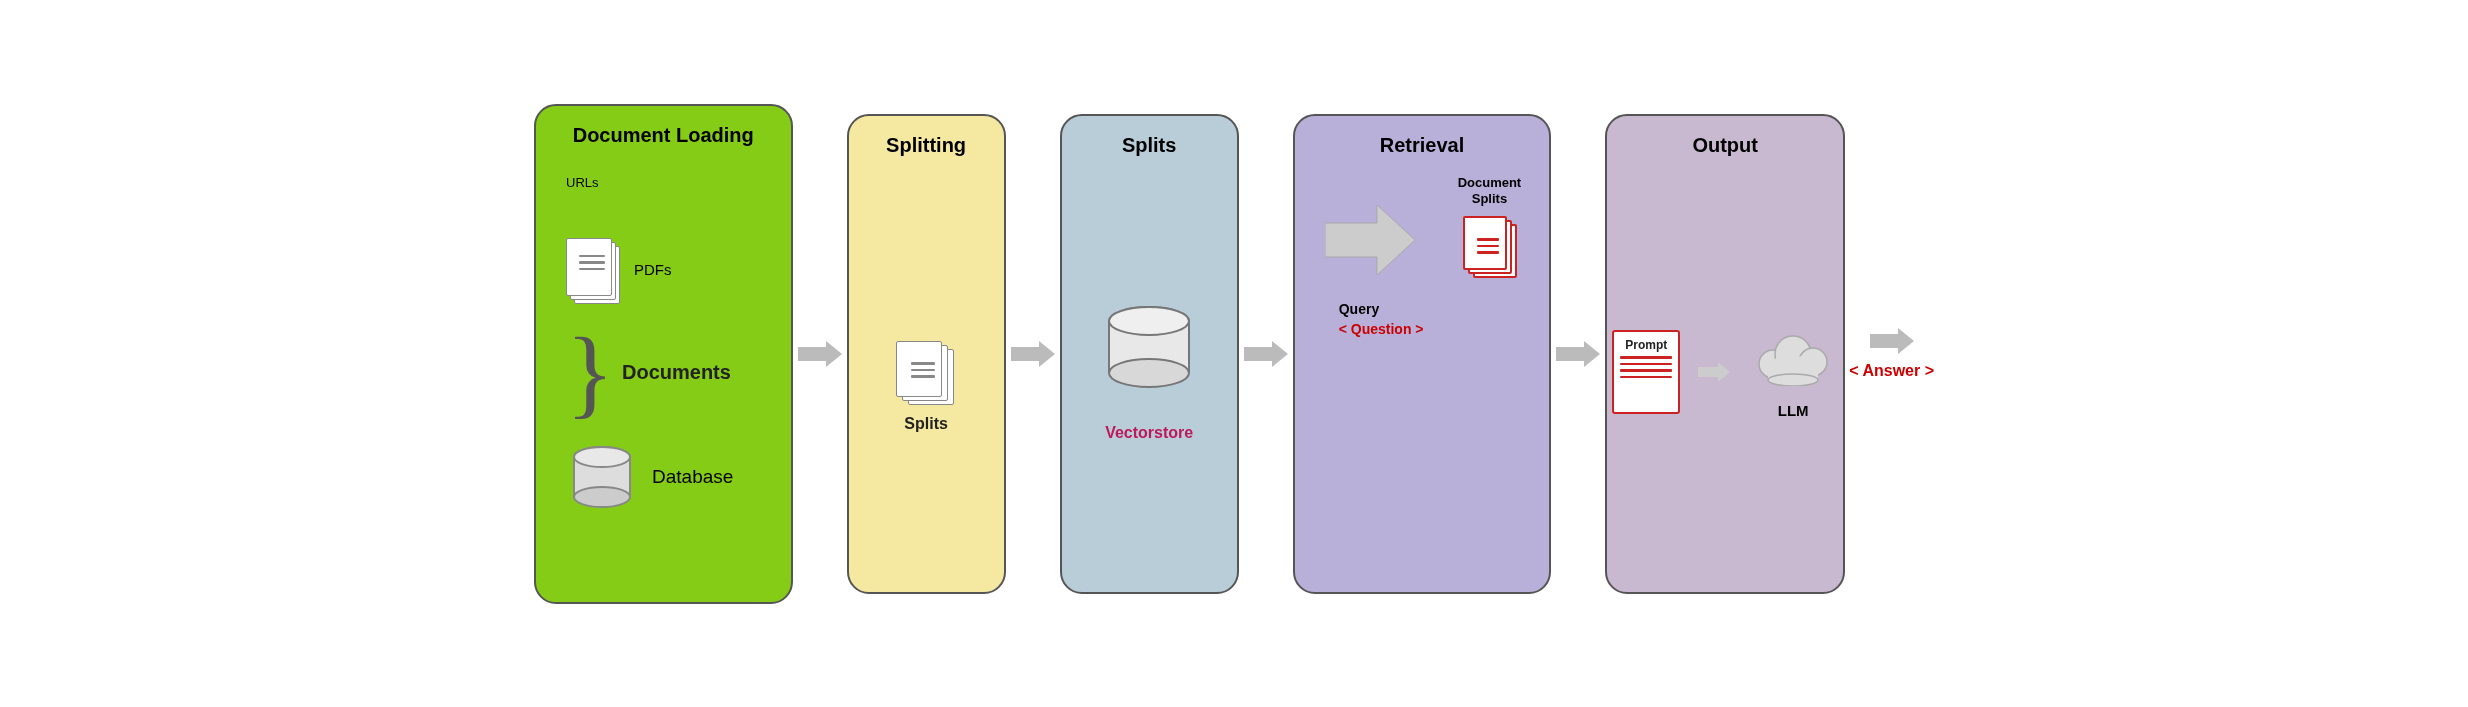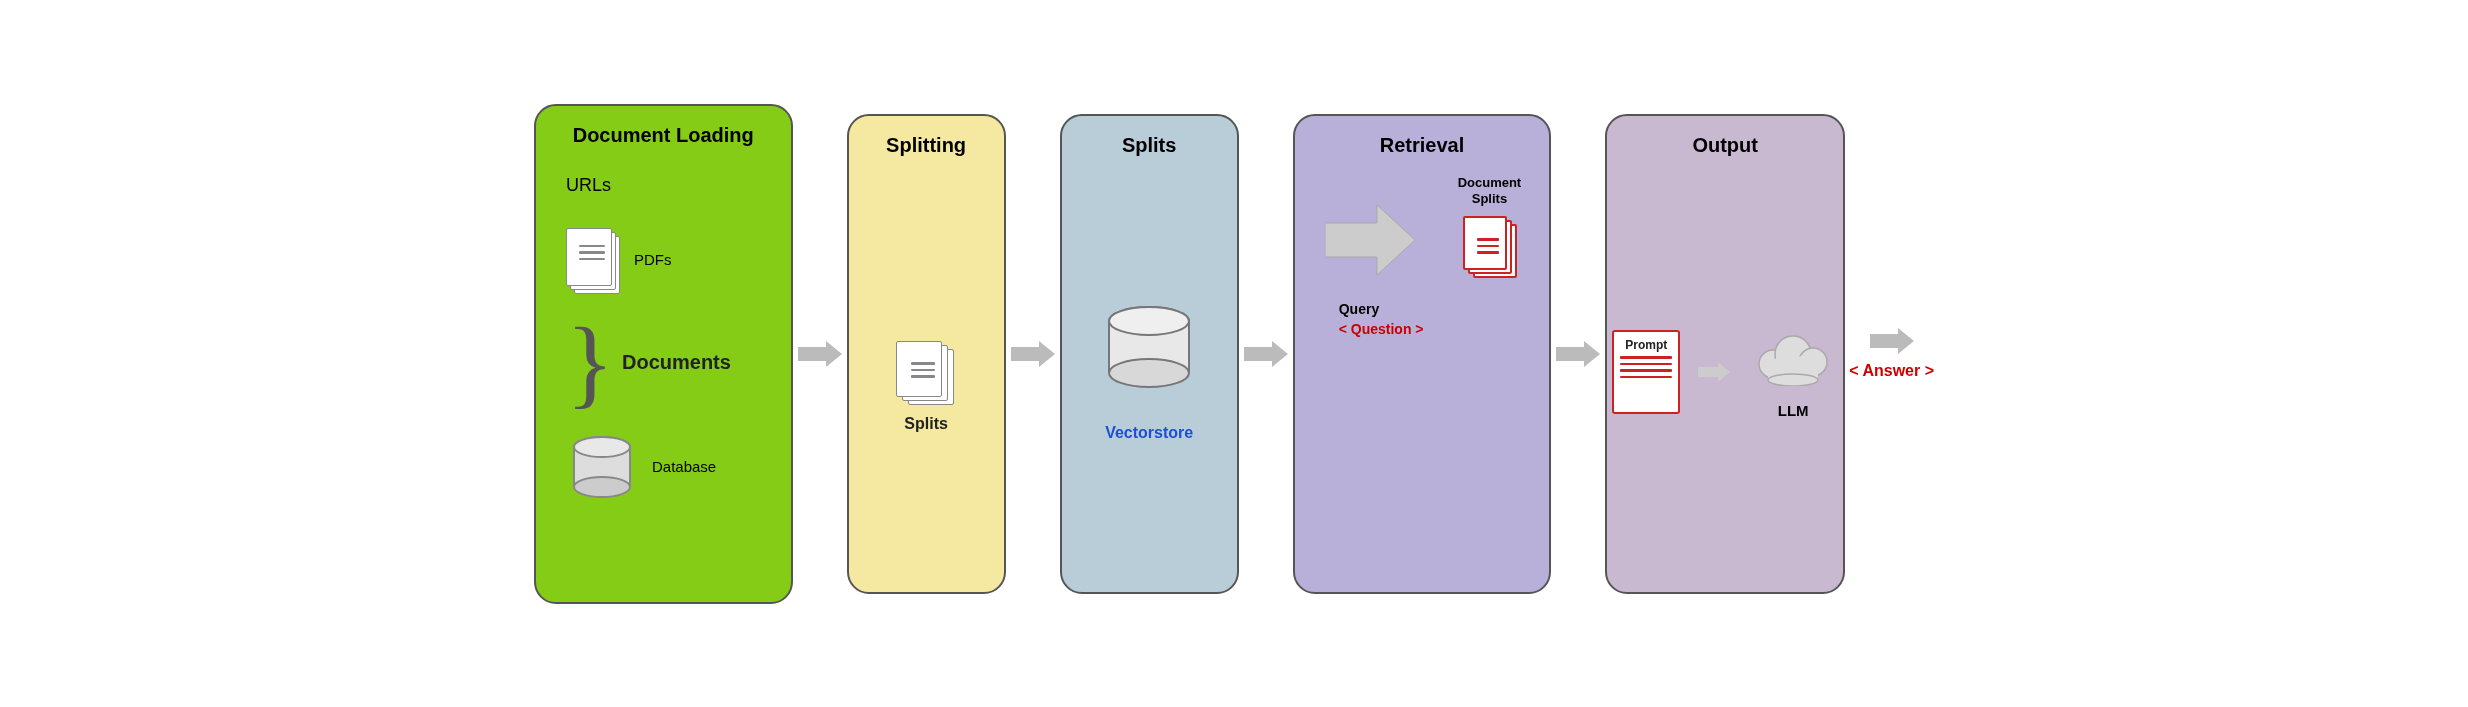--- a/index.html
+++ b/index.html
@@ -172,21 +172,21 @@
       font-size: 16px;
       font-weight: bold;
       color: #222;
       margin-top: 16px;
     }
 
     
     .vectorstore-label {
       font-size: 16px;
       font-weight: bold;
-      color: #1d4ed8;
+      color: #be185d;
       margin-top: 31px;
     }
 
     
     .red-doc-stack {
       position: relative;
       width: 52px;
       height: 60px;
     }
     .red-page {
@@ -243,23 +243,23 @@
     
     .llm-cloud {
       display: flex;
       flex-direction: column;
       align-items: center;
       gap: 4px;
     }
 
     
     .urls-label {
-      font-size: 18px;
+      font-size: 13px;
       font-weight: 500;
-      margin-bottom: 4px;
+      margin-bottom: 20px;
     }
   </style>
 </head>
 <body>
 
 <div class="diagram">
 
   <div class="panel panel-doc">
     <div class="panel-title">Document Loading</div>
     <div class="doc-content">
@@ -288,21 +288,21 @@
       <div style="display:flex;align-items:center;gap:14px;margin-top:0;">
 
         <svg width="72" height="68" viewBox="0 0 72 68">
           <ellipse cx="36" cy="14" rx="28" ry="10" fill="#ddd" stroke="#888" stroke-width="2"></ellipse>
           <rect x="8" y="14" width="56" height="40" fill="#ddd" stroke="none"></rect>
           <ellipse cx="36" cy="54" rx="28" ry="10" fill="#ccc" stroke="#888" stroke-width="2"></ellipse>
           <line x1="8" y1="14" x2="8" y2="54" stroke="#888" stroke-width="2"></line>
           <line x1="64" y1="14" x2="64" y2="54" stroke="#888" stroke-width="2"></line>
           <ellipse cx="36" cy="14" rx="28" ry="10" fill="#e8e8e8" stroke="#888" stroke-width="2"></ellipse>
         </svg>
-        <span style="font-size:15px;font-weight:500;">Database</span>
+        <span style="font-size:19px;font-weight:500;">Database</span>
       </div>
     </div>
   </div>
 
   <div class="arrow">
     <svg class="arrow-shape" viewBox="0 0 44 26">
       <polygon points="0,6 28,6 28,0 44,13 28,26 28,20 0,20" fill="#bbb"></polygon>
     </svg>
   </div>
 

